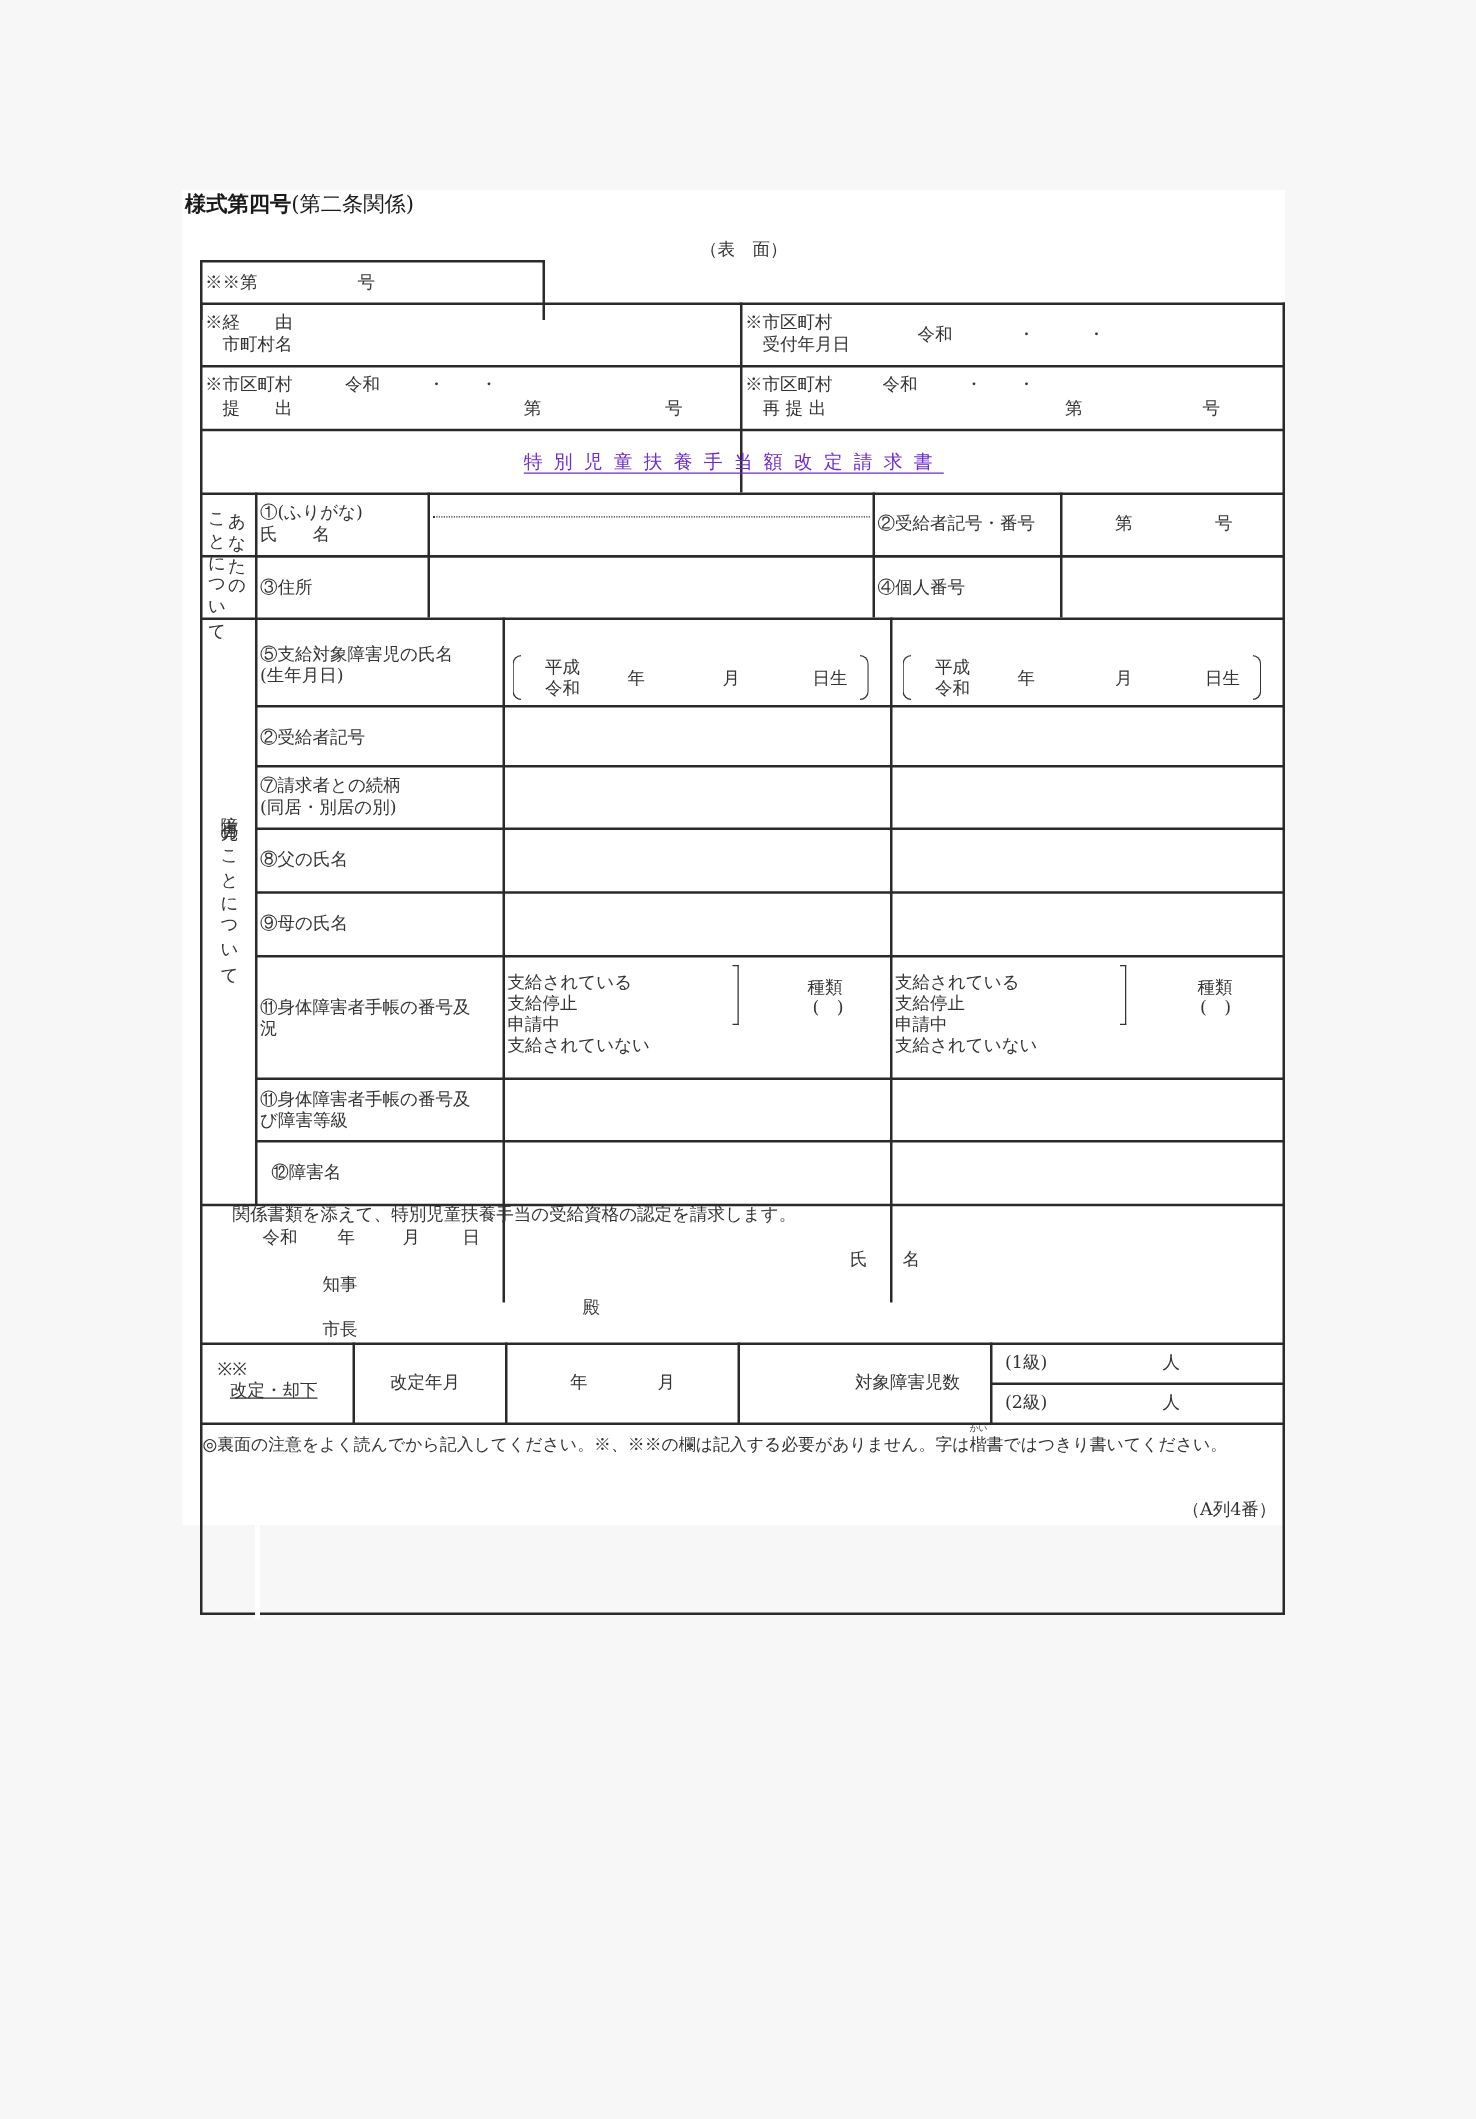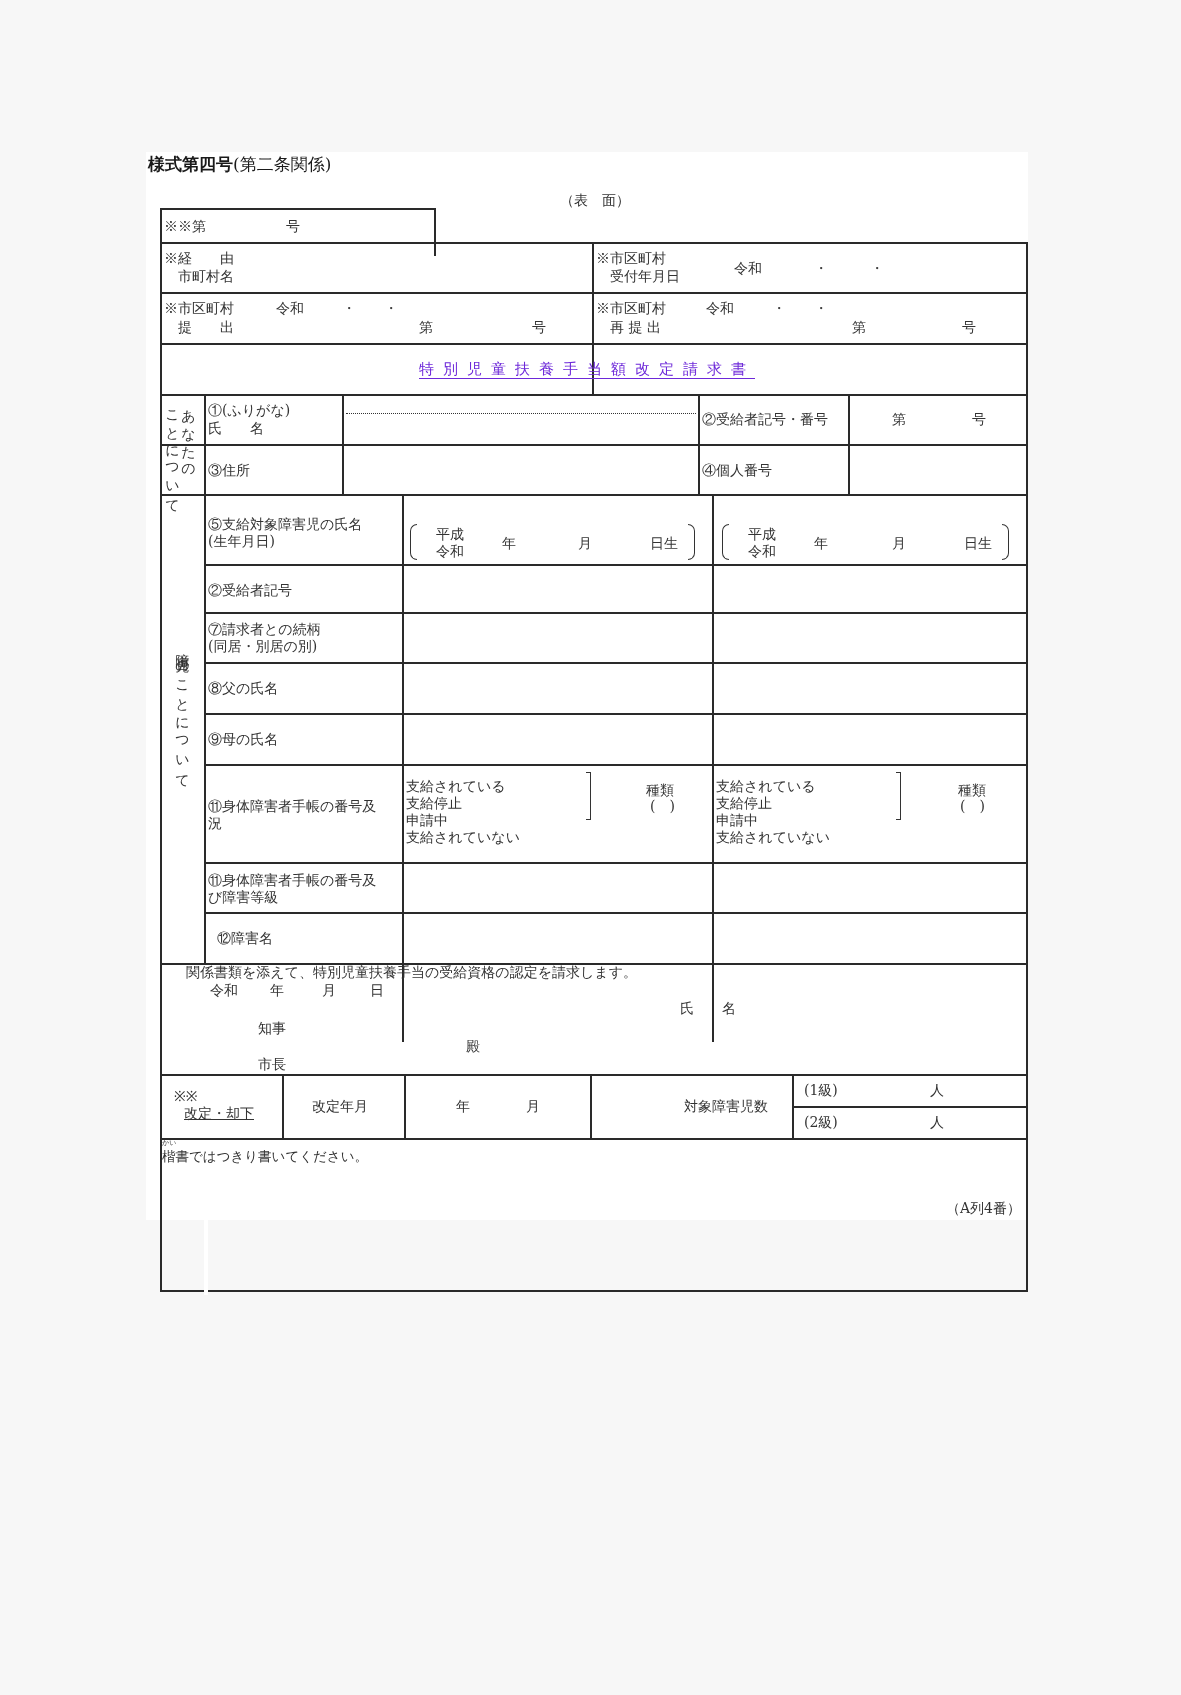--- a/index.html
+++ b/index.html
@@ -223,21 +223,21 @@
   <div class="txt" style="left:380px;top:946px;">月</div>
   <div class="txt" style="left:506px;top:946px;margin-left:32px;">対象障害児数</div>
   <div class="abs" style="left:648px;top:924px;width:232px;height:30px;"></div>
   <div class="txt" style="left:658px;top:930px;">(1級)</div>
   <div class="txt" style="left:784px;top:930px;">人</div>
   <div class="abs" style="left:648px;top:956px;width:232px;height:30px;"></div>
   <div class="txt" style="left:658px;top:962px;">(2級)</div>
   <div class="txt" style="left:784px;top:962px;">人</div>
 
   <div class="txt" style="left:16px;top:996px;font-size:13.5px;">
-    <span style="position:relative;display:inline-block;"><span style="position:absolute;top:-9px;left:0;font-size:7px;line-height:8px;">かい</span><span>楷</span></span><span>書ではつきり書いてください。</span>
+    <span>◎裏面の注意をよく読んでから記入してください。※、※※の欄は記入する必要がありません。字は</span><span style="position:relative;display:inline-block;"><span style="position:absolute;top:-9px;left:0;font-size:7px;line-height:8px;">かい</span><span>楷</span></span><span>書ではつきり書いてください。</span>
   </div>
 
   <div class="txt" style="left:800px;top:1048px;">（A列4番）</div>
 </div>
 
 <style>
   
 </style>
 
 </body></html>

